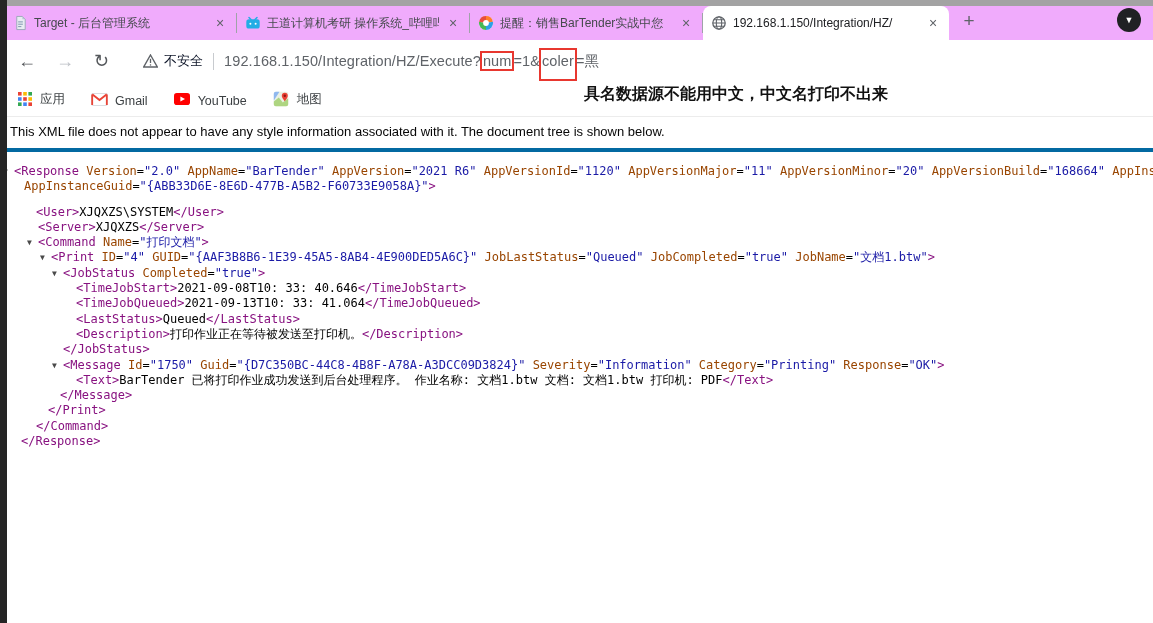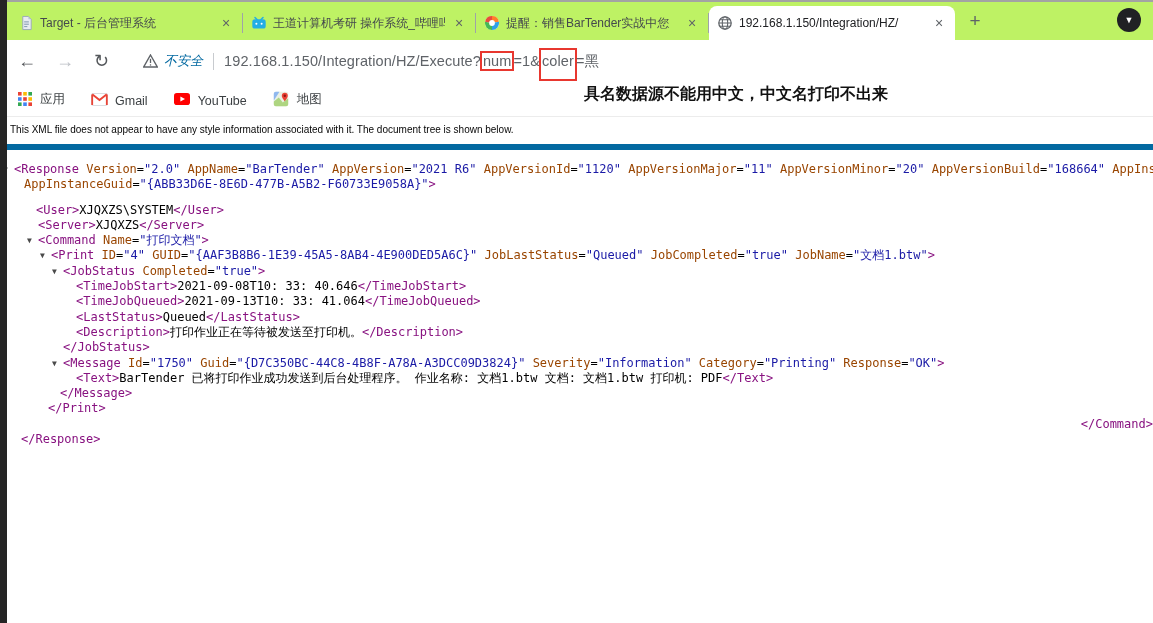--- a/index.html
+++ b/index.html
@@ -6,22 +6,22 @@
   html,body { margin:0; padding:0; }
   body {
     width:1153px; height:623px; overflow:hidden; background:#fff;
     font-family:"Liberation Sans", sans-serif; position:relative;
   }
   
   .left-edge { position:absolute; left:0; top:0; width:7px; height:623px; background:#252525; z-index:60; }
 
   
   .tabstrip {
-    height:40px; background:#bef264; border-top:2px solid #a3a3a3;
-    display:flex; align-items:flex-end; padding-left:10px; position:relative;
+    height:40px; background:#f0abfc; border-top:6px solid #a3a3a3;
+    display:flex; align-items:flex-end; padding-left:4px; position:relative;
   }
   .tab {
     width:232px; height:34px; display:flex; align-items:center;
     padding:0 8px; position:relative; flex:none; cursor:default;
   }
   .tab.active { width:246px; background:#fff; border-radius:8px 8px 0 0; }
   .tab-sep { width:1px; height:20px; background:#9fa3a8; margin-bottom:7px; flex:none; }
   .favicon { width:16px; height:16px; flex:none; display:inline-flex; align-items:center; justify-content:center; }
   .tab-title {
     flex:1; font-size:12px; color:#45494d; margin:0 6px; white-space:nowrap;
@@ -35,42 +35,42 @@
     position:absolute; right:12px; bottom:8px; width:24px; height:24px; border-radius:50%;
     background:#202124; color:#fff; font-size:9px; display:flex; align-items:center; justify-content:center;
   }
 
   
   .toolbar { height:42px; background:#fff; display:flex; align-items:center; padding-left:18px; position:relative; }
   .nav-icon { font-size:18px; color:#54575b; margin-right:20px; line-height:1; }
   .nav-icon.disabled { color:#bdc1c6; }
   .sec-chip { display:flex; align-items:center; margin-left:14px; }
   .sec-chip .warn { margin-right:6px; display:inline-flex; }
-  .sec-label { font-size:13px; color:#0369a1;font-style:italic; }
+  .sec-label { font-size:13px; color:#0f172a; }
   .omni-sep { width:1px; height:17px; background:#c8cbcf; margin:0 10px; }
   .url-text { font-size:14.5px; color:#5f6368; white-space:nowrap; letter-spacing:.1px; }
   .param-box { display:inline-block; border:2px solid #e8372f; padding:0 1px; margin:0 -1px; }
   .param-box.tall { padding:3px 1px 10px 1px; margin:-3px -1px -10px -1px; }
 
   
   .bookmarks { height:35px; background:#fff; display:flex; align-items:center; padding-left:16px; border-bottom:1px solid #ececec; position:relative; }
   .bm-item { display:flex; align-items:flex-end; margin-right:26px; }
   .bm-icon { width:17px; height:17px; display:inline-flex; align-items:center; justify-content:center; margin-right:7px; }
   .bm-label { font-size:12.5px; color:#3c4043; }
 
   
   .annotation-note {
     position:absolute; left:584px; top:84px; font-size:16px; font-weight:700; color:#111;
     white-space:nowrap; z-index:40;
   }
 
   
   .content { background:#fff; }
   .notice {
-    font-size:10px; color:#060606; padding:7px 0 9px 10px; border-bottom:6px solid #0369a1;
+    font-size:13px; color:#060606; padding:7px 0 9px 10px; border-bottom:4px solid #0369a1;
   }
   .xmltree { font-family:"DejaVu Sans Mono", monospace; font-size:12px; line-height:15.3px; padding-top:12px; }
   .xline { white-space:pre; height:15.3px; }
   .arrow { display:inline-block; width:11px; font-size:8px; color:#4a4a4a; vertical-align:1px; }
   .tok-t { color:#881280; }
   .tok-a { color:#994500; }
   .tok-v { color:#1a1aa6; }
   .tok-x { color:#000; }
 </style>
 </head>
@@ -223,16 +223,16 @@
       <div class="xline" style="padding-left: 52px;"><span class="arrow">▼</span><span class="tok-t">&lt;JobStatus</span><span class="tok-a"> Completed</span><span class="tok-x">=</span><span class="tok-v">"true"</span><span class="tok-t">&gt;</span></div>
       <div class="xline" style="padding-left: 76px;"><span class="tok-t">&lt;TimeJobStart&gt;</span><span class="tok-x">2021-09-08T10: 33: 40.646</span><span class="tok-t">&lt;/TimeJobStart&gt;</span></div>
       <div class="xline" style="padding-left: 76px;"><span class="tok-t">&lt;TimeJobQueued&gt;</span><span class="tok-x">2021-09-13T10: 33: 41.064</span><span class="tok-t">&lt;/TimeJobQueued&gt;</span></div>
       <div class="xline" style="padding-left: 76px;"><span class="tok-t">&lt;LastStatus&gt;</span><span class="tok-x">Queued</span><span class="tok-t">&lt;/LastStatus&gt;</span></div>
       <div class="xline" style="padding-left: 76px;"><span class="tok-t">&lt;Description&gt;</span><span class="tok-x">打印作业正在等待被发送至打印机。</span><span class="tok-t">&lt;/Description&gt;</span></div>
       <div class="xline" style="padding-left: 63px;"><span class="tok-t">&lt;/JobStatus&gt;</span></div>
       <div class="xline" style="padding-left: 52px;"><span class="arrow">▼</span><span class="tok-t">&lt;Message</span><span class="tok-a"> Id</span><span class="tok-x">=</span><span class="tok-v">"1750"</span><span class="tok-a"> Guid</span><span class="tok-x">=</span><span class="tok-v">"{D7C350BC-44C8-4B8F-A78A-A3DCC09D3824}"</span><span class="tok-a"> Severity</span><span class="tok-x">=</span><span class="tok-v">"Information"</span><span class="tok-a"> Category</span><span class="tok-x">=</span><span class="tok-v">"Printing"</span><span class="tok-a"> Response</span><span class="tok-x">=</span><span class="tok-v">"OK"</span><span class="tok-t">&gt;</span></div>
       <div class="xline" style="padding-left: 76px;"><span class="tok-t">&lt;Text&gt;</span><span class="tok-x">BarTender 已将打印作业成功发送到后台处理程序。 作业名称: 文档1.btw 文档: 文档1.btw 打印机: PDF</span><span class="tok-t">&lt;/Text&gt;</span></div>
       <div class="xline" style="padding-left: 60px;"><span class="tok-t">&lt;/Message&gt;</span></div>
       <div class="xline" style="padding-left: 48px;"><span class="tok-t">&lt;/Print&gt;</span></div>
-      <div class="xline" style="padding-left: 36px; text-align: right;"><span class="tok-t">&lt;/Command&gt;</span></div>
+      <div class="xline" style="padding-left: 36px;"><span class="tok-t">&lt;/Command&gt;</span></div>
       <div class="xline" style="padding-left: 21px;"><span class="tok-t">&lt;/Response&gt;</span></div>
     </div>
 </div>
 
 </body></html>

